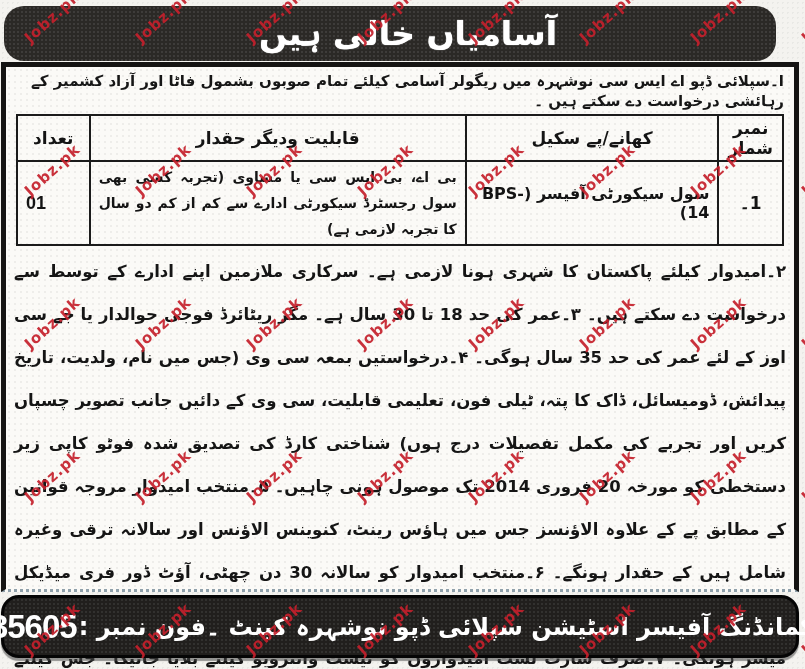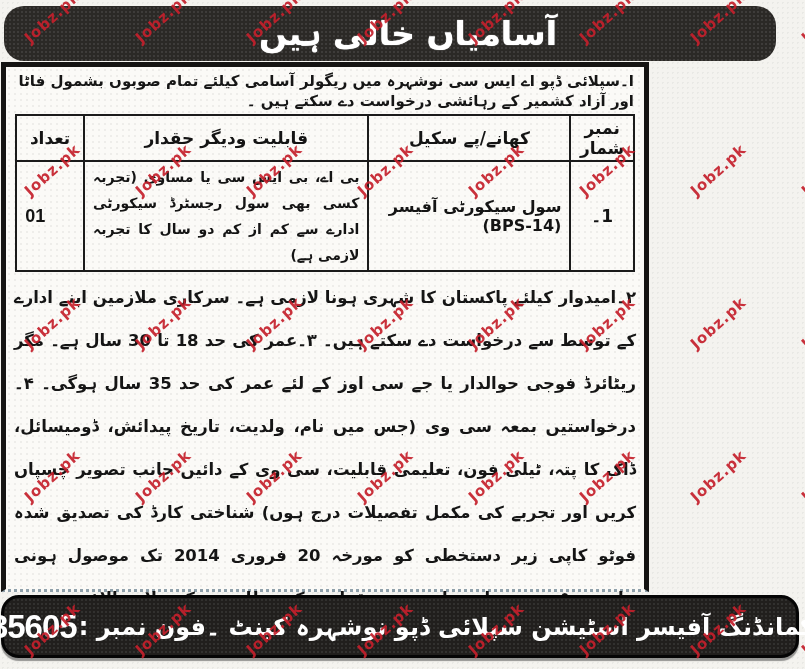--- a/index.html
+++ b/index.html
@@ -35,21 +35,21 @@
   .header-title{
     color:#ffffff;
     font-size:33px;font-weight:bold;
     direction:rtl;
     letter-spacing:1px;
     text-shadow:0 0 1px #fff;
     transform:translateX(18px);
   }
   
   .content-box{
-    position:absolute;left:1px;top:62px;width:648px;height:530px;
+    position:absolute;left:1px;top:62px;width:798px;height:530px;
     box-sizing:border-box;
     border:5px solid #151413;
     border-bottom:3px dotted #8fa0aa;
     background:#fbfaf7;
     background-image:radial-gradient(rgba(0,0,0,0.05) 1px, transparent 1px);
     background-size:6px 6px;
     z-index:1;
     padding:2px 6px 0 6px;
   }
   .intro{

